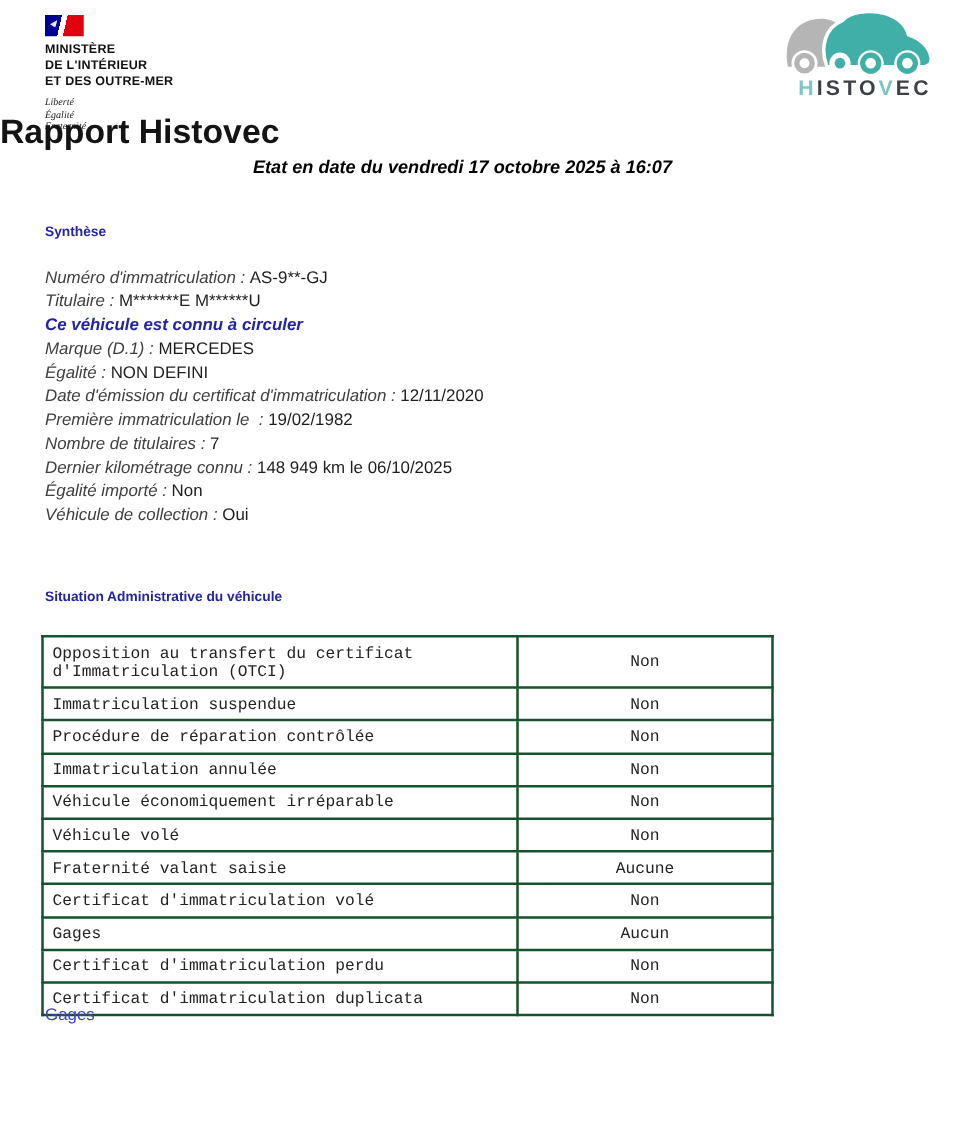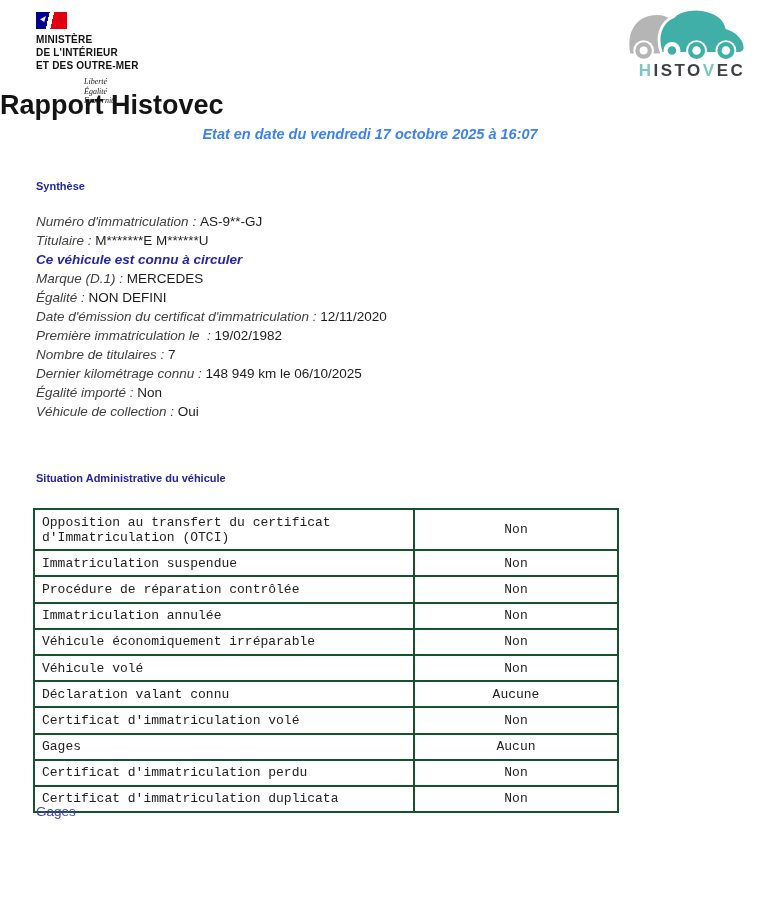--- a/index.html
+++ b/index.html
@@ -9,34 +9,34 @@
 
   
   .ministry { position:absolute; left:36px; top:12px; }
   .flag { width:31px; height:17px; margin-bottom:4px;
           background:linear-gradient(103deg, #000091 0%, #000091 39%, #ffffff 39%, #ffffff 52%, #e1000f 52%, #e1000f 100%);
           position:relative; }
   .flag::after { content:""; position:absolute; left:4px; top:4px; width:6px; height:6px;
                  background:#fff; clip-path:polygon(0 55%, 100% 0, 70% 100%); opacity:.9; }
   .ministry-name { font-size:10px; font-weight:bold; line-height:13px; letter-spacing:.2px; color:#111; }
   .motto { margin-top:5px; font-family:"Liberation Serif", serif; font-style:italic;
-           font-size:8px; line-height:9.5px; color:#222;margin-left:48px; }
+           font-size:8px; line-height:9.5px; color:#222; }
 
   
   .brand { position:absolute; left:620px; top:8px; width:138px; text-align:center; }
   .brand svg { display:block; }
   .brand-text { margin-top:1px; padding-left:6px; font-size:17px; font-weight:bold;
                 letter-spacing:2.5px; color:#3d4045; }
   .brand-text .teal { color:#7cc7c2; }
 
   
   .title { position:absolute; top:90px; left:0; width:740px; text-align:left;
            font-size:27px; font-weight:bold; color:#141414; }
   .subtitle { position:absolute; top:126px; left:0; width:740px; text-align:center;
-              font-size:14.5px; font-weight:bold; font-style:italic; color:#3b82f6; }
+              font-size:14.5px; font-weight:bold; font-style:italic; color:#000000; }
 
   
   .section-heading { position:absolute; left:36px; font-size:11px; font-weight:bold; color:#2424a4; }
   #synthese-heading { top:180px; }
   #synthese-list { position:absolute; left:36px; top:212px; font-size:13.5px; }
   .syn-line { height:19px; line-height:19px; white-space:pre; }
   .syn-label { font-style:italic; color:#404040; }
   .syn-value { color:#1d1d1d; }
   .syn-highlight { font-style:italic; font-weight:bold; color:#2424a4; }
 
@@ -131,21 +131,21 @@
         </tr>
         <tr>
           <td class="td-label">Véhicule économiquement irréparable</td>
           <td class="td-value">Non</td>
         </tr>
         <tr>
           <td class="td-label">Véhicule volé</td>
           <td class="td-value">Non</td>
         </tr>
         <tr>
-          <td class="td-label">Déclaration valant connu</td>
+          <td class="td-label">Fraternité valant saisie</td>
           <td class="td-value">Aucune</td>
         </tr>
         <tr>
           <td class="td-label">Certificat d'immatriculation volé</td>
           <td class="td-value">Non</td>
         </tr>
         <tr>
           <td class="td-label">Gages</td>
           <td class="td-value">Aucun</td>
         </tr>

